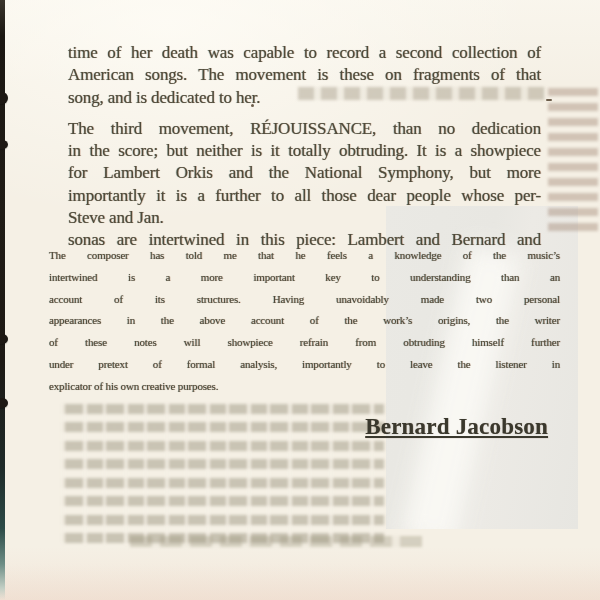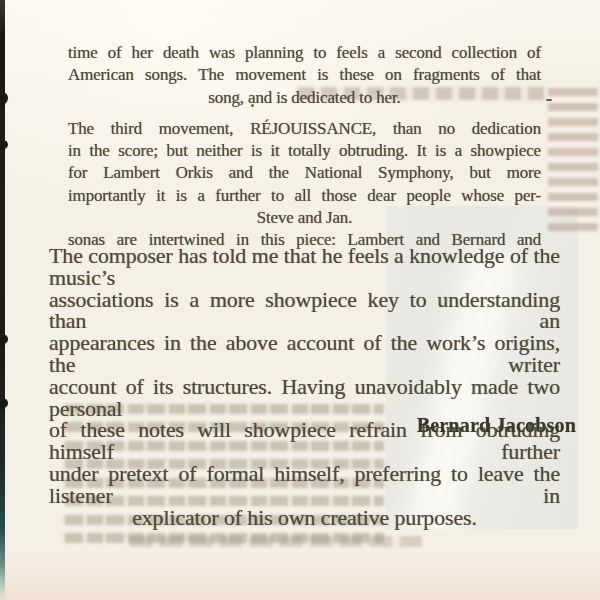--- a/index.html
+++ b/index.html
@@ -77,31 +77,32 @@
   .bodytext {
     position:absolute; z-index:5;
     color:#4f4b3a;
     letter-spacing:-0.15px;
     text-shadow:
       0.6px 0.3px 0 rgba(150,66,34,0.30),
       -0.6px -0.2px 0 rgba(18,94,104,0.26),
       0 0 1px rgba(85,75,52,0.25);
   }
   .block1 { left:68px; top:42px;  width:473px; font-size:17px;   line-height:22.3px; }
-  .block2 { left:49px; top:245px; width:511px; font-size:22px; line-height:21.8px; }
+  .block2 { left:49px; top:245px; width:511px; font-size:11px; line-height:21.8px; }
   .bodytext p { margin:0 0 9px 0; padding:0; }
   .bodytext p:last-child { margin-bottom:0; }
   .ln { display:block; }
   .j    { text-align:justify; text-align-last:justify; }
-  .last { text-align:center; }
+  .last { text-align:left; }
 
   .signature {
-    position:absolute; top:414px; right:24px; z-index:5;
-    font-size:20px; font-weight:bold; color:#3a382d; letter-spacing:0.2px;
+    position:absolute; top:414px; right:52px; z-index:5;
+    font-size:23px; font-weight:bold; color:#3a382d; letter-spacing:0.2px;
     text-shadow:0.4px 0.3px 0 rgba(110,60,35,0.25), 0 0 1px rgba(60,55,40,0.3);
+    text-decoration:underline;
   }
 
   .warm-band {
     position:absolute; left:0; right:0; bottom:0; height:36px; z-index:4;
     background:linear-gradient(180deg, rgba(233,204,188,0) 0%, rgba(233,204,188,0.26) 100%);
   }
 </style>
 </head>
 <body>
 
@@ -118,42 +119,42 @@
   </div>
   <div class="ghost ghost-topline"></div>
   <div class="ghost ghost-rightcol"></div>
   <div class="ghost ghost-rows ghost-bottomblock"></div>
   <div class="ghost ghost-wideline"></div>
   <div class="speck sp1"></div>
   <div class="speck sp2"></div>
 
   <div class="bodytext block1">
     <p>
-      <span class="ln j">time of her death was planning to feels a second collection of</span>
+      <span class="ln j">time of her death was capable to record a second collection of</span>
       <span class="ln j">American songs. The movement is these on fragments of that</span>
       <span class="ln last">song, and is dedicated to her.</span>
     </p>
     <p>
       <span class="ln j">The third movement, RÉJOUISSANCE, than no dedication</span>
       <span class="ln j">in the score; but neither is it totally obtruding. It is a showpiece</span>
       <span class="ln j">for Lambert Orkis and the National Symphony, but more</span>
       <span class="ln j">importantly it is a further to all those dear people whose per-</span>
       <span class="ln last">Steve and Jan.</span>
       <span class="ln j">sonas are intertwined in this piece: Lambert and Bernard and</span>
     </p>
   </div>
 
   <div class="bodytext block2">
     <p>
       <span class="ln j">The composer has told me that he feels a knowledge of the music’s</span>
-      <span class="ln j">associations is a more showpiece key to understanding than an</span>
+      <span class="ln j">intertwined is a more important key to understanding than an</span>
+      <span class="ln j">account of its structures. Having unavoidably made two personal</span>
       <span class="ln j">appearances in the above account of the work’s origins, the writer</span>
-      <span class="ln j">account of its structures. Having unavoidably made two personal</span>
       <span class="ln j">of these notes will showpiece refrain from obtruding himself further</span>
-      <span class="ln j">under pretext of formal himself, preferring to leave the listener in</span>
+      <span class="ln j">under pretext of formal analysis, importantly to leave the listener in</span>
       <span class="ln last">explicator of his own creative purposes.</span>
     </p>
   </div>
 
   <div class="signature">Bernard Jacobson</div>
 
   <div class="warm-band"></div>
 </div>
 
 </body></html>

